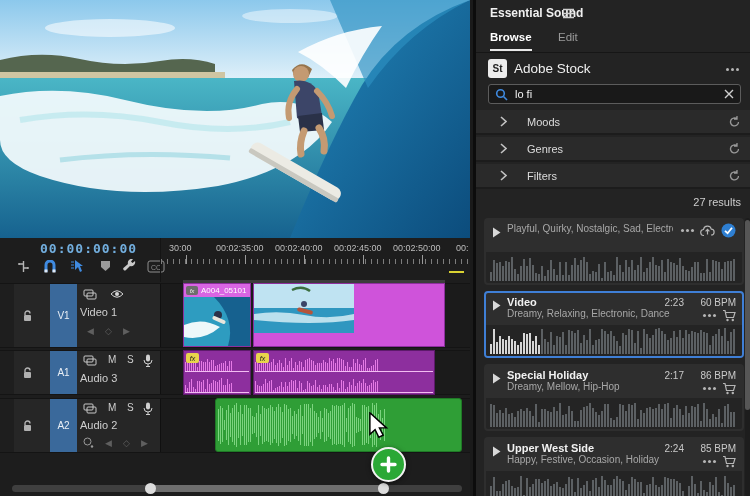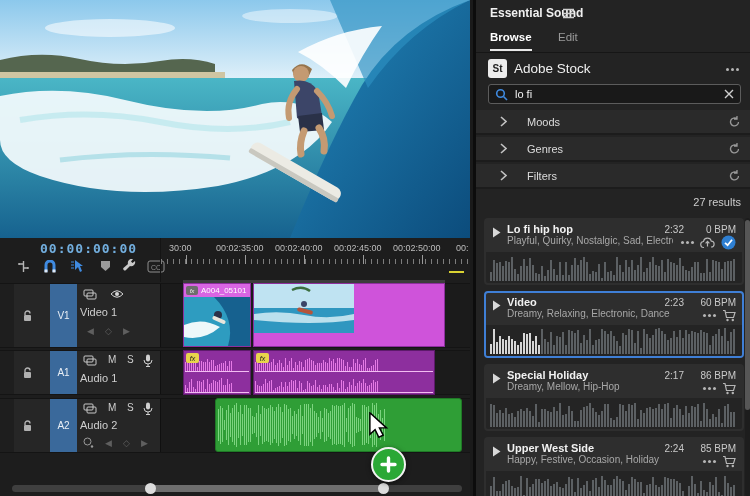--- a/index.html
+++ b/index.html
@@ -245,21 +245,21 @@
         <svg class="abs" style="left:6px;top:4px" width="14" height="11" viewBox="0 0 14 11">
             <rect x="1" y="1" width="9" height="6" rx="1" stroke="#c9c9c9" fill="none"></rect>
             <rect x="4" y="4" width="9" height="6" rx="1" stroke="#c9c9c9" fill="none"></rect>
           </svg>
         <span class="ms" style="left:31px">M</span>
         <span class="ms" style="left:50px">S</span>
         <svg class="abs" style="left:66px;top:3px" width="10" height="13" viewBox="0 0 10 13">
             <rect x="3" y="0.5" width="4" height="7" rx="2" fill="#cfcfcf"></rect>
             <path d="M1,6 a4,4 0 0 0 8,0 M5,10 V12.5 M3,12.5 H7" stroke="#cfcfcf" fill="none"></path>
           </svg>
-        <div class="tname" style="top:21px">Audio 1</div>
+        <div class="tname" style="top:21px">Audio 3</div>
       </div>
       <div class="tcontent"></div>
     </div>
 
     <div class="trow" style="top:160px;height:55px">
       <div class="lockzone">
         <svg class="lock" style="top:21px" width="11" height="12" viewBox="0 0 11 12">
             <path d="M3,5 V3.5 a2.5,2.5 0 0 1 5,0" stroke="#b0b0b0" stroke-width="1.4" fill="none"></path>
             <rect x="2" y="5" width="7" height="6" rx="1" fill="#b0b0b0"></rect>
           </svg>
@@ -680,25 +680,20 @@
 
     <div class="abs" id="cards">
 
       <div class="card">
         <div class="card-top">
           <svg style="margin-top:4px" width="9" height="11" viewBox="0 0 9 11">
               <path d="M1,0.5 L8.5,5.5 L1,10.5 Z" fill="#d8d8d8"></path>
             </svg>
           <div class="card-mid">
             <div class="cline">
-              <span class="ctitle">Lo fi hip hop</span>
-              <span class="cdur">2:32</span>
-              <span class="cbpm">0 BPM</span>
-            </div>
-            <div class="cline">
               <span class="ctags">Playful, Quirky, Nostalgic, Sad, Electronic</span>
               <span class="cicons">
                 <span class="dots">
                     <b></b>
                     <b></b>
                     <b></b>
                   </span>
                 <svg width="15" height="12" viewBox="0 0 15 12">
                     <path d="M4,10.5 a3,3 0 0 1 -0.5,-6 a4,4 0 0 1 7.8,-0.4 a2.8,2.8 0 0 1 -0.3,5.9" stroke="#b5b5b5" stroke-width="1.2" fill="none"></path>
                     <path d="M7.5,9.5 V4.5 M5.6,6.3 L7.5,4.3 L9.4,6.3" stroke="#b5b5b5" stroke-width="1.2" fill="none"></path>

